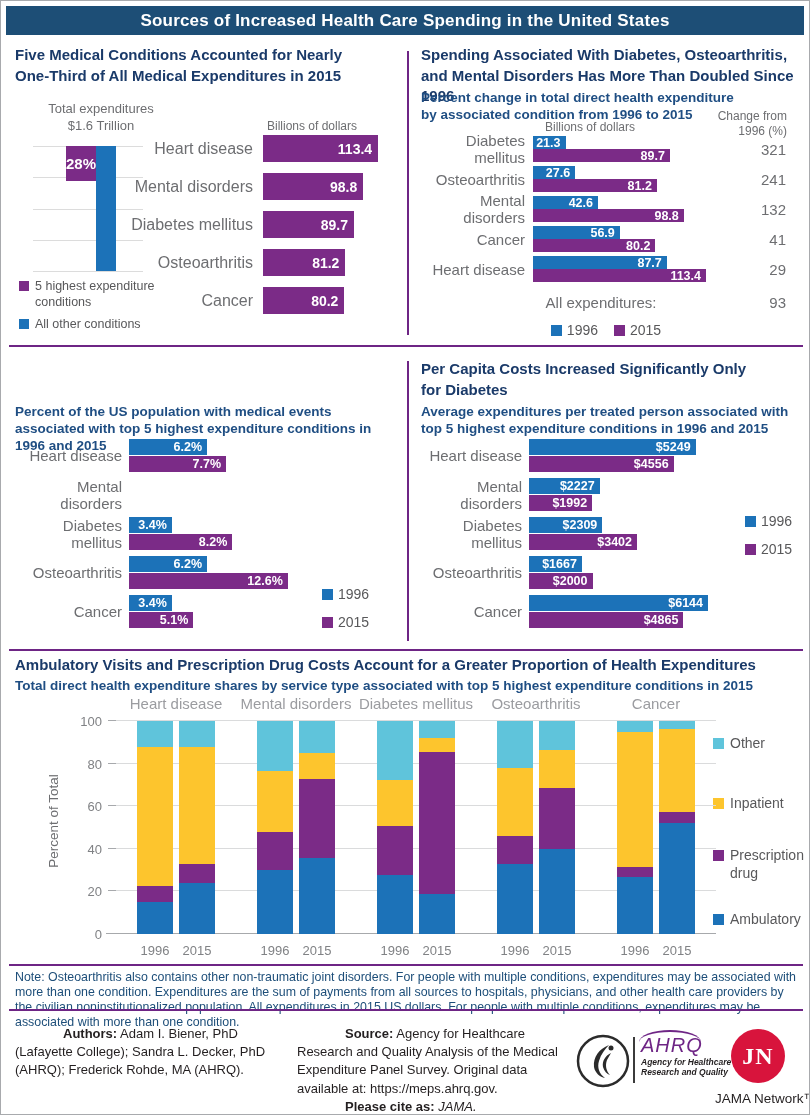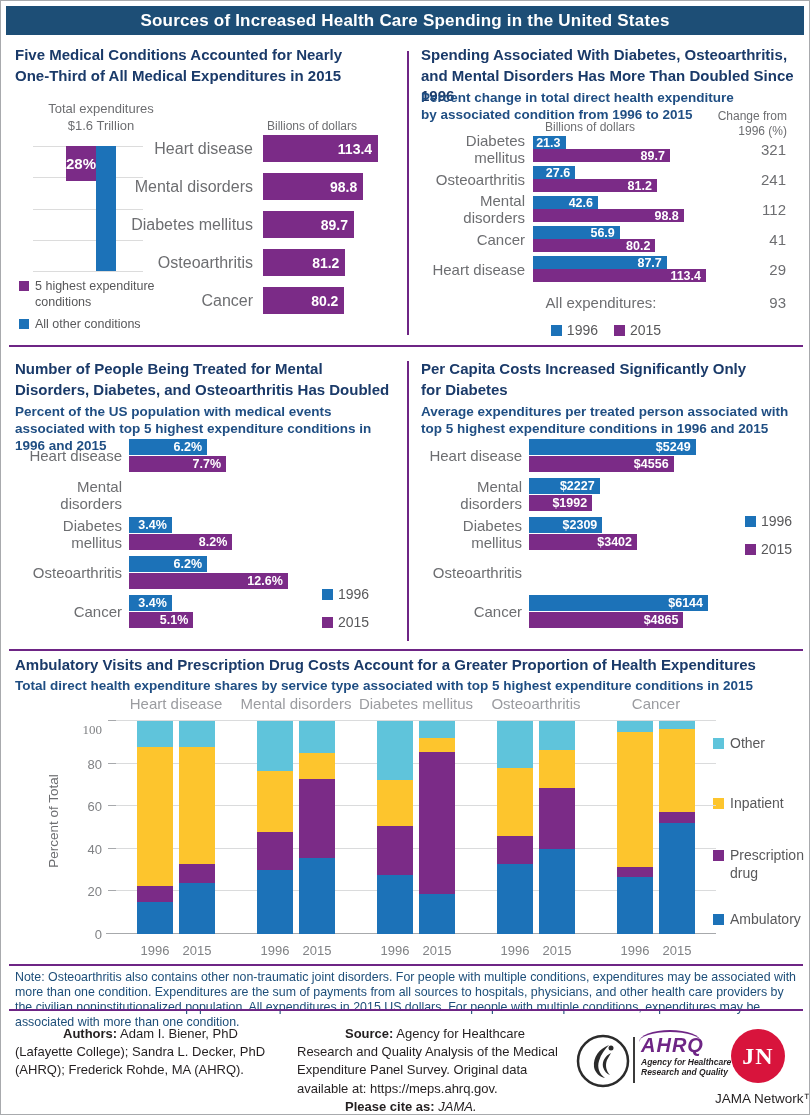--- a/index.html
+++ b/index.html
@@ -110,21 +110,21 @@
           color:var(--note_blue); line-height:1.22; }
   .footer-block { position:absolute; top:1024px; font-size:13px; color:#231f20; line-height:1.4; }
   #authors { left:14px; width:272px; }
   #source  { left:296px; width:276px; }
   .blabel { font-weight:bold;margin-left:48px; }
   .ital { font-style:italic; }
   .logos { position:absolute; left:572px; top:1028px; width:228px; height:80px; }
   .hhs { position:absolute; left:2px; top:4px; }
   .logo-sep { position:absolute; left:60px; top:8px; width:2px; height:46px; background:#3b3b3b; }
   .ahrq { position:absolute; left:68px; top:6px; width:92px; }
-  .ahrq-word { font-size:20px; font-weight:bold; font-style:italic; color:var(--ahrq_purple);
+  .ahrq-word { font-size:20px; font-weight:normal; font-style:italic; color:var(--ahrq_purple);
                letter-spacing:1px; line-height:1; }
   .ahrq-arc { position:absolute; left:-2px; top:-5px; width:62px; height:12px;
               border-top:2px solid var(--ahrq_purple); border-radius:50% 50% 0 0 / 100% 100% 0 0; }
   .ahrq-tag { font-size:8.5px; font-weight:bold; font-style:italic; color:#231f20; line-height:1.2; margin-top:2px; }
   .jn { position:absolute; left:142px; top:0; width:86px; text-align:center; }
   .jn-circle { width:54px; height:54px; border-radius:50%; background:var(--jn_red);
                margin:0 auto; display:flex; align-items:center; justify-content:center; }
   .jn-initials { color:#fff; font-size:24px; font-weight:bold; letter-spacing:1px;
                  font-family:"Liberation Serif", serif; }
   .jn-word { margin-top:8px; font-size:13.5px; color:#231f20; white-space:nowrap; }
@@ -248,21 +248,21 @@
         <div class="p2row">
           <div class="p2lab">Mental disorders</div>
           <div class="p2bars">
             <div class="hbar2 bg-blue" style="width: 65px;">
               <span>42.6</span>
             </div>
             <div class="hbar2 bg-purple" style="width: 150.8px;">
               <span>98.8</span>
             </div>
           </div>
-          <div class="p2chg">112</div>
+          <div class="p2chg">132</div>
         </div>
         <div class="p2row">
           <div class="p2lab">Cancer</div>
           <div class="p2bars">
             <div class="hbar2 bg-blue" style="width: 86.8px;">
               <span>56.9</span>
             </div>
             <div class="hbar2 bg-purple" style="width: 122.4px;">
               <span>80.2</span>
             </div>
@@ -292,21 +292,20 @@
       <div class="leg-inline">
         <span class="leg-sq2 bg-purple"></span>
         <span>2015</span>
       </div>
     </div>
   </section>
 
   <div class="hline" style="top:344px"></div>
 
   <section class="panel" id="p3">
-    <h2 class="ptitle" style="width:378px">Number of People Being Treated for Mental Disorders, Diabetes, and Osteoarthritis Has Doubled</h2>
     <p class="psub" style="top:50px; width:384px">Percent of the US population with medical events associated with top 5 highest expenditure conditions in 1996 and 2015</p>
     <div class="p34rows">
         <div class="p34row">
           <div class="p34lab">Heart disease</div>
           <div class="p34bars">
             <div class="hbar3 bg-blue" style="width: 78.1px;">
               <span>6.2%</span>
             </div>
             <div class="hbar3 bg-purple" style="width: 97px;">
               <span>7.7%</span>
@@ -396,20 +395,28 @@
             <div class="hbar3 bg-blue" style="width: 73.3px;">
               <span>$2309</span>
             </div>
             <div class="hbar3 bg-purple" style="width: 108px;">
               <span>$3402</span>
             </div>
           </div>
         </div>
         <div class="p34row">
           <div class="p34lab">Osteoarthritis</div>
+          <div class="p34bars">
+            <div class="hbar3 bg-blue" style="width: 52.9px;">
+              <span>$1667</span>
+            </div>
+            <div class="hbar3 bg-purple" style="width: 63.5px;">
+              <span>$2000</span>
+            </div>
+          </div>
         </div>
         <div class="p34row">
           <div class="p34lab">Cancer</div>
           <div class="p34bars">
             <div class="hbar3 bg-blue" style="width: 179px;">
               <span>$6144</span>
             </div>
             <div class="hbar3 bg-purple" style="width: 154.4px;">
               <span>$4865</span>
             </div>
@@ -462,21 +469,21 @@
         <div class="ytickmark" style="bottom: 85.2px;"></div>
         <div class="yticklab" style="bottom: 77.2px;">40</div>
         <div class="grid" style="bottom: 127.8px;"></div>
         <div class="ytickmark" style="bottom: 127.8px;"></div>
         <div class="yticklab" style="bottom: 119.8px;">60</div>
         <div class="grid" style="bottom: 170.4px;"></div>
         <div class="ytickmark" style="bottom: 170.4px;"></div>
         <div class="yticklab" style="bottom: 162.4px;">80</div>
         <div class="grid" style="bottom: 213px;"></div>
         <div class="ytickmark" style="bottom: 213px;"></div>
-        <div class="yticklab" style="bottom: 196px; font-family: Liberation Serif, serif;">100</div>
+        <div class="yticklab" style="bottom: 205px;">100</div>
         <div class="xaxisline"></div>
         <div class="p5groups">
           <div class="p5group">
             <div class="p5gtitle">Heart disease</div>
             <div class="p5bar">
               <div class="seg" style="height: 31.9px; background: var(--blue);"></div>
               <div class="seg" style="height: 16px; background: var(--purple);"></div>
               <div class="seg" style="height: 139.5px; background: var(--yellow);"></div>
               <div class="seg" style="height: 25.6px; background: var(--teal);"></div>
               <div class="p5xlab">1996</div>

